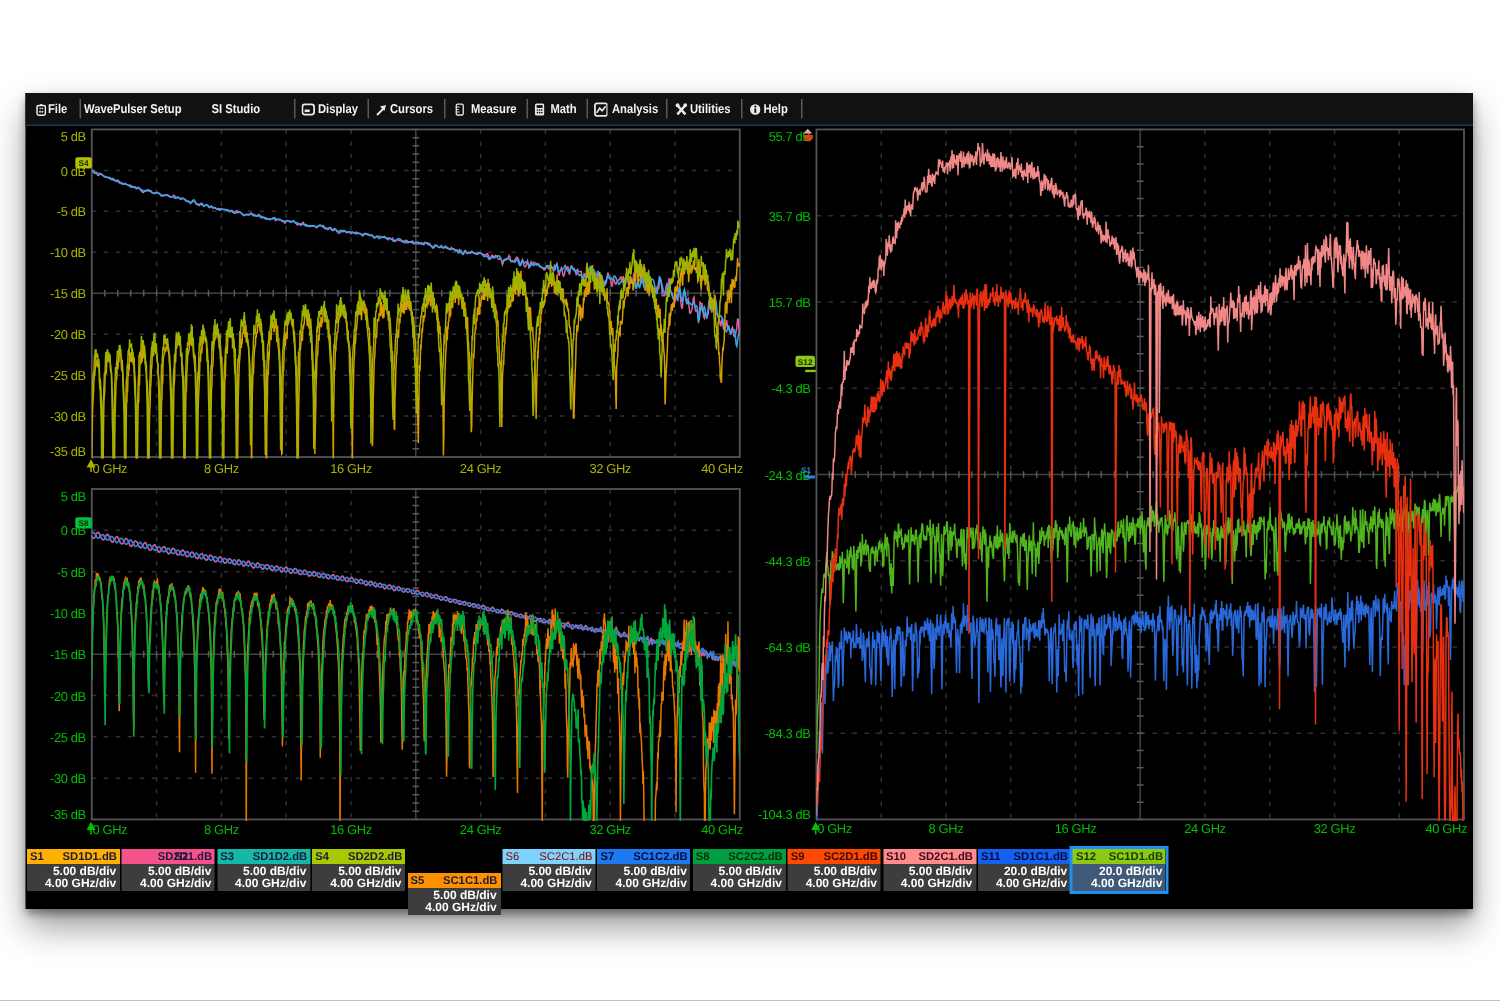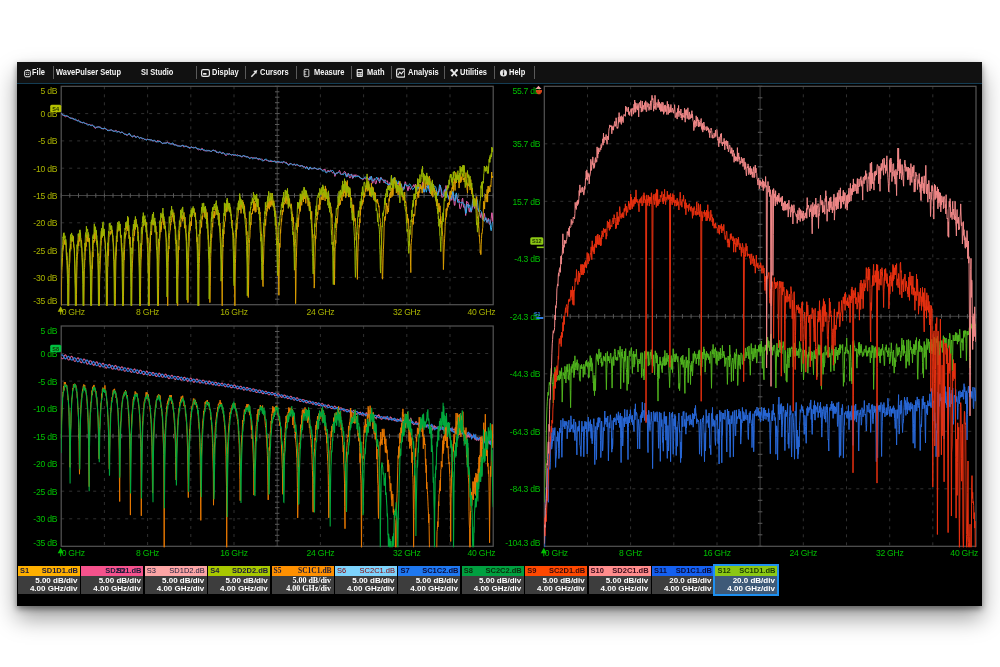--- a/index.html
+++ b/index.html
@@ -512,40 +512,40 @@
         <div style="height:9.5px;background:#f5528c;color:#1a1a3a;font-size:7.5px;font-weight:bold;line-height:9.5px;">
           <span style="position:absolute;left:2px;margin-left:33px;">S2</span>
           <span style="position:absolute;right:2px;">SD2D1.dB</span>
         </div>
         <div style="height:18px;background:#3d3d3d;color:#fff;font-size:8px;font-weight:bold;text-align:right;padding-right:2.5px;">
           <div style="line-height:9.3px;">5.00 dB/div</div>
           <div style="line-height:8.7px;">4.00 GHz/div</div>
         </div>
       </div>
 <div style="position:absolute;left:127.8px;top:0;width:62px;height:27.5px;">
-        <div style="height:9.5px;background:#fca5a5;color:#1a1a3a;font-size:7.5px;font-weight:normal;line-height:9.5px;">
+        <div style="height:9.5px;background:#14b8a6;color:#1a1a3a;font-size:7.5px;font-weight:bold;line-height:9.5px;">
           <span style="position:absolute;left:2px;">S3</span>
           <span style="position:absolute;right:2px;">SD1D2.dB</span>
         </div>
         <div style="height:18px;background:#3d3d3d;color:#fff;font-size:8px;font-weight:bold;text-align:right;padding-right:2.5px;">
           <div style="line-height:9.3px;">5.00 dB/div</div>
           <div style="line-height:8.7px;">4.00 GHz/div</div>
         </div>
       </div>
 <div style="position:absolute;left:191.2px;top:0;width:62px;height:27.5px;">
         <div style="height:9.5px;background:#a8c800;color:#1a1a3a;font-size:7.5px;font-weight:bold;line-height:9.5px;">
           <span style="position:absolute;left:2px;">S4</span>
           <span style="position:absolute;right:2px;">SD2D2.dB</span>
         </div>
         <div style="height:18px;background:#3d3d3d;color:#fff;font-size:8px;font-weight:bold;text-align:right;padding-right:2.5px;">
           <div style="line-height:9.3px;">5.00 dB/div</div>
           <div style="line-height:8.7px;">4.00 GHz/div</div>
         </div>
       </div>
-<div style="position:absolute;left:254.6px;top:0;width:62px;height:27.5px;font-family:Liberation Serif, serif;">
+<div style="position:absolute;left:254.6px;top:16px;width:62px;height:27.5px;">
         <div style="height:9.5px;background:#ff9000;color:#1a1a3a;font-size:7.5px;font-weight:bold;line-height:9.5px;">
           <span style="position:absolute;left:2px;">S5</span>
           <span style="position:absolute;right:2px;">SC1C1.dB</span>
         </div>
         <div style="height:18px;background:#3d3d3d;color:#fff;font-size:8px;font-weight:bold;text-align:right;padding-right:2.5px;">
           <div style="line-height:9.3px;">5.00 dB/div</div>
           <div style="line-height:8.7px;">4.00 GHz/div</div>
         </div>
       </div>
 <div style="position:absolute;left:318.0px;top:0;width:62px;height:27.5px;">

